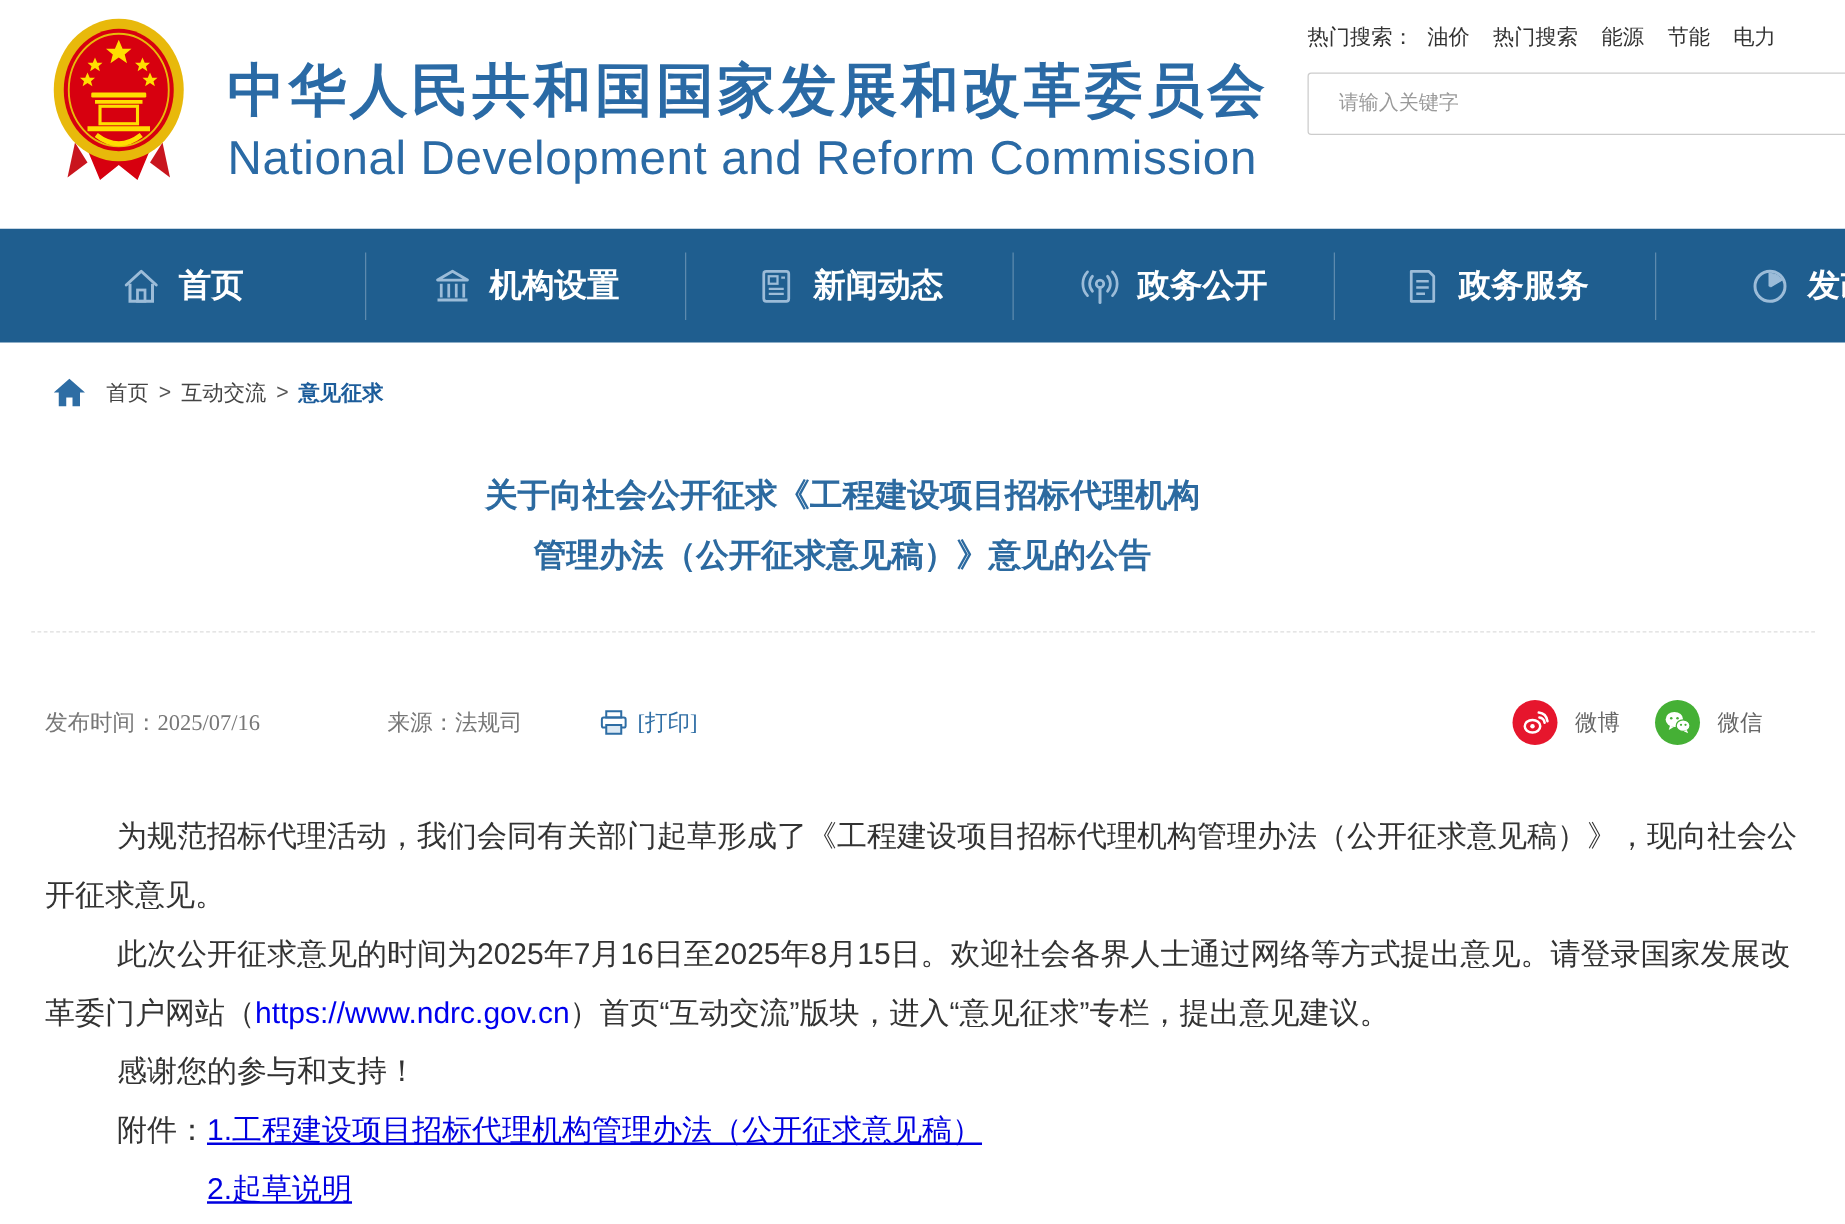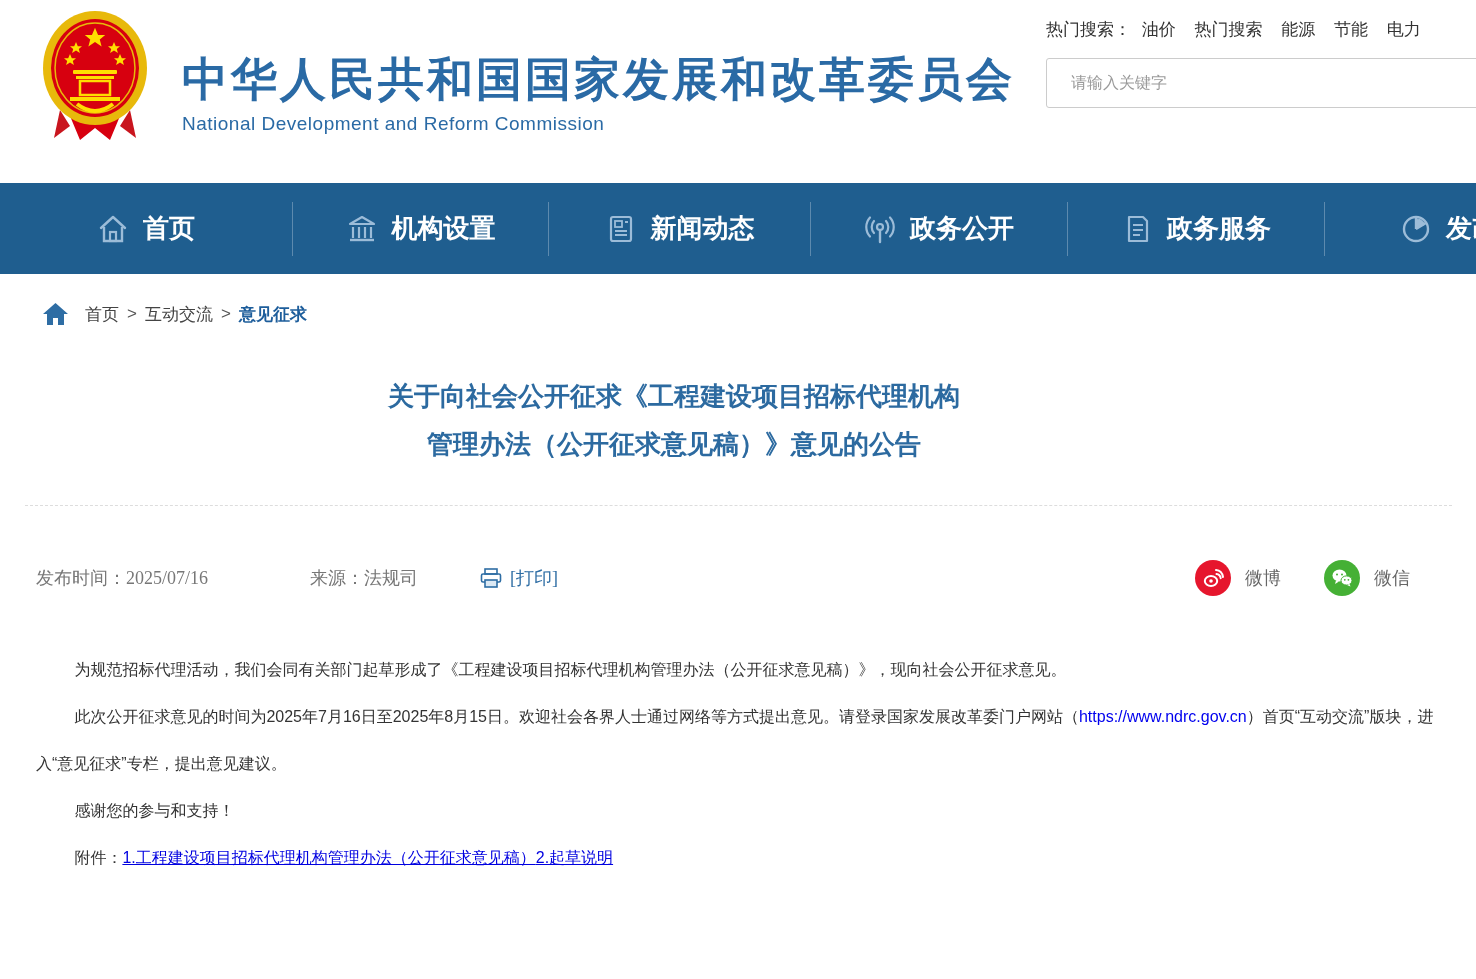--- a/index.html
+++ b/index.html
@@ -6,21 +6,21 @@
   html,body { width:1476px; height:979px; overflow:hidden; background:#fff;
     font-family:"Liberation Sans","DejaVu Sans",sans-serif; }
   body { position:relative; }
 
   
   .header { position:relative; width:100%; height:183px; background:#fff; }
   .brand { position:absolute; left:40px; top:8px; display:flex; align-items:center; }
   .emblem { width:110px; height:133px; flex:0 0 auto; }
   .brand-titles { margin-left:32px; padding-top:34px; }
   .brand-zh { font-size:46px; font-weight:bold; color:#2a6aa5; letter-spacing:3px; white-space:nowrap; }
-  .brand-en { font-size:19px; color:#2a6aa5; letter-spacing:0.5px; white-space:nowrap; margin-top:2px; }
+  .brand-en { font-size:38px; color:#2a6aa5; letter-spacing:0.5px; white-space:nowrap; margin-top:2px; }
 
   .header-right { position:absolute; left:1046px; top:18px; width:600px; }
   .hot-search { font-size:17px; color:#333; white-space:nowrap; }
   .hot-search a { color:#333; text-decoration:none; margin-right:14px; cursor:pointer; }
   .hot-label { margin-right:6px; }
   .search-box { margin-top:17px; width:560px; height:50px; border:1px solid #ccc; border-radius:3px; background:#fff; display:flex; align-items:center; }
   .search-box input { border:none; outline:none; width:100%; height:100%; padding:0 24px; font-size:16px; color:#333; background:transparent; font-family:inherit; }
   .search-box input::placeholder { color:#9a9a9a; }
 
   
@@ -43,33 +43,33 @@
   .article-title { position:absolute; left:0; top:372px; width:1348px; text-align:center;
     font-size:26px; font-weight:bold; color:#2c6aa0; line-height:48px; }
   .dashed-divider { position:absolute; left:25px; right:24px; top:505px; border-top:1px dashed #ddd; }
 
   .meta-row { position:absolute; left:36px; top:560px; width:1404px; height:36px; font-size:18px; color:#777;font-family:Liberation Serif, serif; }
   .meta-row .inline { position:absolute; top:6px; white-space:nowrap; }
   .m-publish { left:0; }
   .m-source { left:274px; }
   .m-print { left:444px; display:flex; align-items:center; gap:8px; color:#2e6da4; cursor:pointer; }
   .print-ico { width:22px; height:20px; }
-  .share { position:absolute; right:30px; top:0; display:flex; align-items:flex-start; gap:43px; }
+  .share { position:absolute; right:30px; top:0; display:flex; align-items:flex-start; gap:28px; }
   .share-item { display:flex; align-items:center; gap:14px; cursor:pointer; }
   .share-item .txt { font-size:18px; color:#666; }
   .badge { width:36px; height:36px; border-radius:50%; display:flex; align-items:center; justify-content:center; }
   .badge.weibo { background:#e6162d; }
   .badge.wechat { background:#45b035; }
 
   .body-text { position:absolute; left:36px; top:646px; width:1416px;
-    font-size:16px; line-height:47px; color:#333; }
+    font-size:24px; line-height:47px; color:#333; }
   .body-text p { text-indent:2.4em; }
   .body-text a { color:#0000ee; text-decoration:none; }
   .attachments { display:flex; margin-left:2.4em; }
-  .attachments .links { display:flex; flex-direction:row; }
+  .attachments .links { display:flex; flex-direction:column; }
   .attachments a { color:#0000e0; text-decoration:underline; cursor:pointer; }
 </style>
 </head>
 <body>
 
 <div class="header">
   <div class="brand">
     <svg class="emblem" viewBox="0 0 110 133">
       <defs>
         <polygon id="st" points="0,-6 1.8,-1.8 6,-1.8 2.8,0.9 3.9,5 0,2.4 -3.9,5 -2.8,0.9 -6,-1.8 -1.8,-1.8"></polygon>

